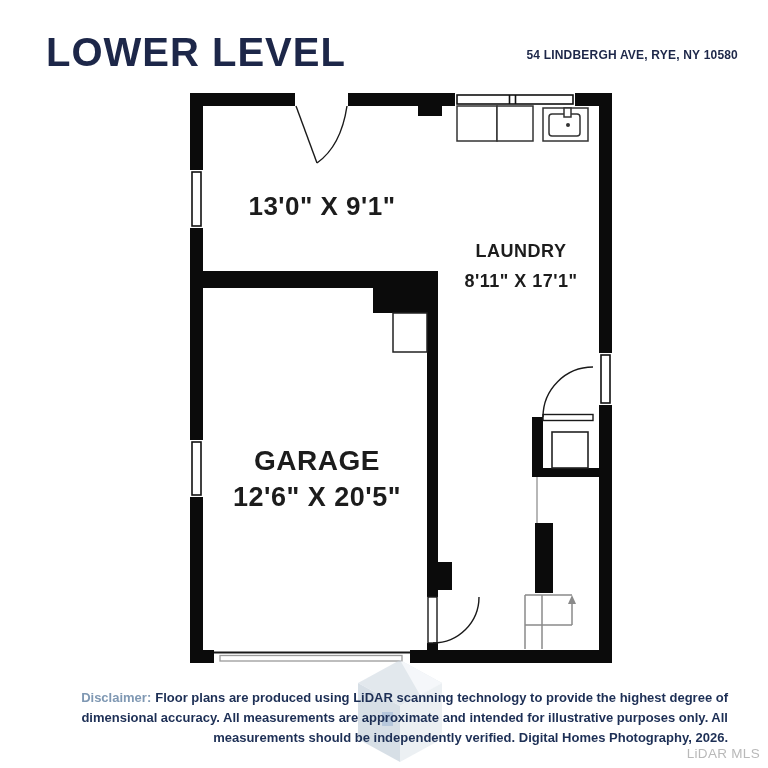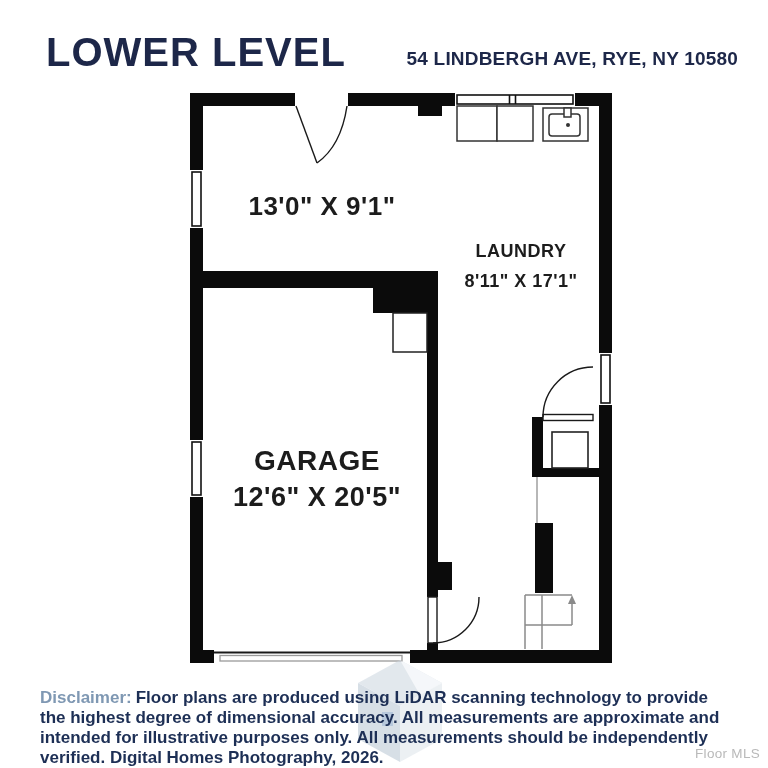--- a/index.html
+++ b/index.html
@@ -8,40 +8,40 @@
     font-family:"Liberation Sans", sans-serif;
   }
   
   .title{
     position:absolute;left:46px;top:30px;margin:0;
     font-size:40px;line-height:44px;font-weight:bold;letter-spacing:1px;
     color:#1d2749;white-space:nowrap;
   }
   .address{
     position:absolute;right:30px;top:48px;
-    font-size:19px;font-weight:bold;letter-spacing:0.2px;
+    font-size:12px;font-weight:bold;letter-spacing:0.2px;
     color:#1d2749;white-space:nowrap;
   }
   
   .plan{position:absolute;left:190px;top:93px;width:422px;height:570px;}
   .plan svg{position:absolute;left:0;top:0;}
   .room-label{
     position:absolute;transform:translate(-50%,-50%);
     text-align:center;color:#1c1c1c;white-space:nowrap;z-index:2;
   }
   .rl-front{left:132px;top:113px;font-size:26px;font-weight:bold;letter-spacing:0.5px;}
   .rl-laundry{left:331px;top:173px;font-size:18px;font-weight:bold;line-height:30px;letter-spacing:0.5px;}
   .rl-garage{left:127px;top:386px;font-weight:bold;letter-spacing:0.5px;}
   .rl-garage .room-name{font-size:28px;line-height:36px;text-align:center;}
   .rl-garage .room-dims{font-size:27px;line-height:36px;}
   
   .watermark-logo{position:absolute;left:352px;top:658px;width:96px;height:108px;opacity:0.55;z-index:0;}
   .disclaimer{
     position:absolute;left:40px;right:40px;top:688px;z-index:1;
-    text-align:left;font-size:17px;font-weight:bold;line-height:20px;
+    text-align:right;font-size:13px;font-weight:bold;line-height:20px;
     color:#1d2f55;
   }
   .disc-label{color:#7f98b3;margin-right:4px;}
   .mls{
     position:absolute;right:8px;top:746px;z-index:1;
     font-size:13.5px;color:#b9b9b9;letter-spacing:0.3px;
   }
 </style>
 </head>
 <body>
@@ -149,15 +149,15 @@
       <path d="M48,48 L90,25 L90,81 L48,104 Z" fill="#dde4ea"></path>
       <path d="M48,2 L90,25 L68,37 Z" fill="#eef2f6"></path>
       <rect x="30" y="54" width="11" height="14" fill="#7e9cc0"></rect>
     </svg>
   </div>
 
   <div class="disclaimer">
     <span class="disc-label">Disclaimer:</span><span>Floor plans are produced using LiDAR scanning technology to provide the highest degree of dimensional accuracy. All measurements are approximate and intended for illustrative purposes only. All measurements should be independently verified. Digital Homes Photography, 2026.</span>
   </div>
 
-  <div class="mls">Floor MLS</div>
+  <div class="mls">LiDAR MLS</div>
 
 </div>
 
 </body></html>

